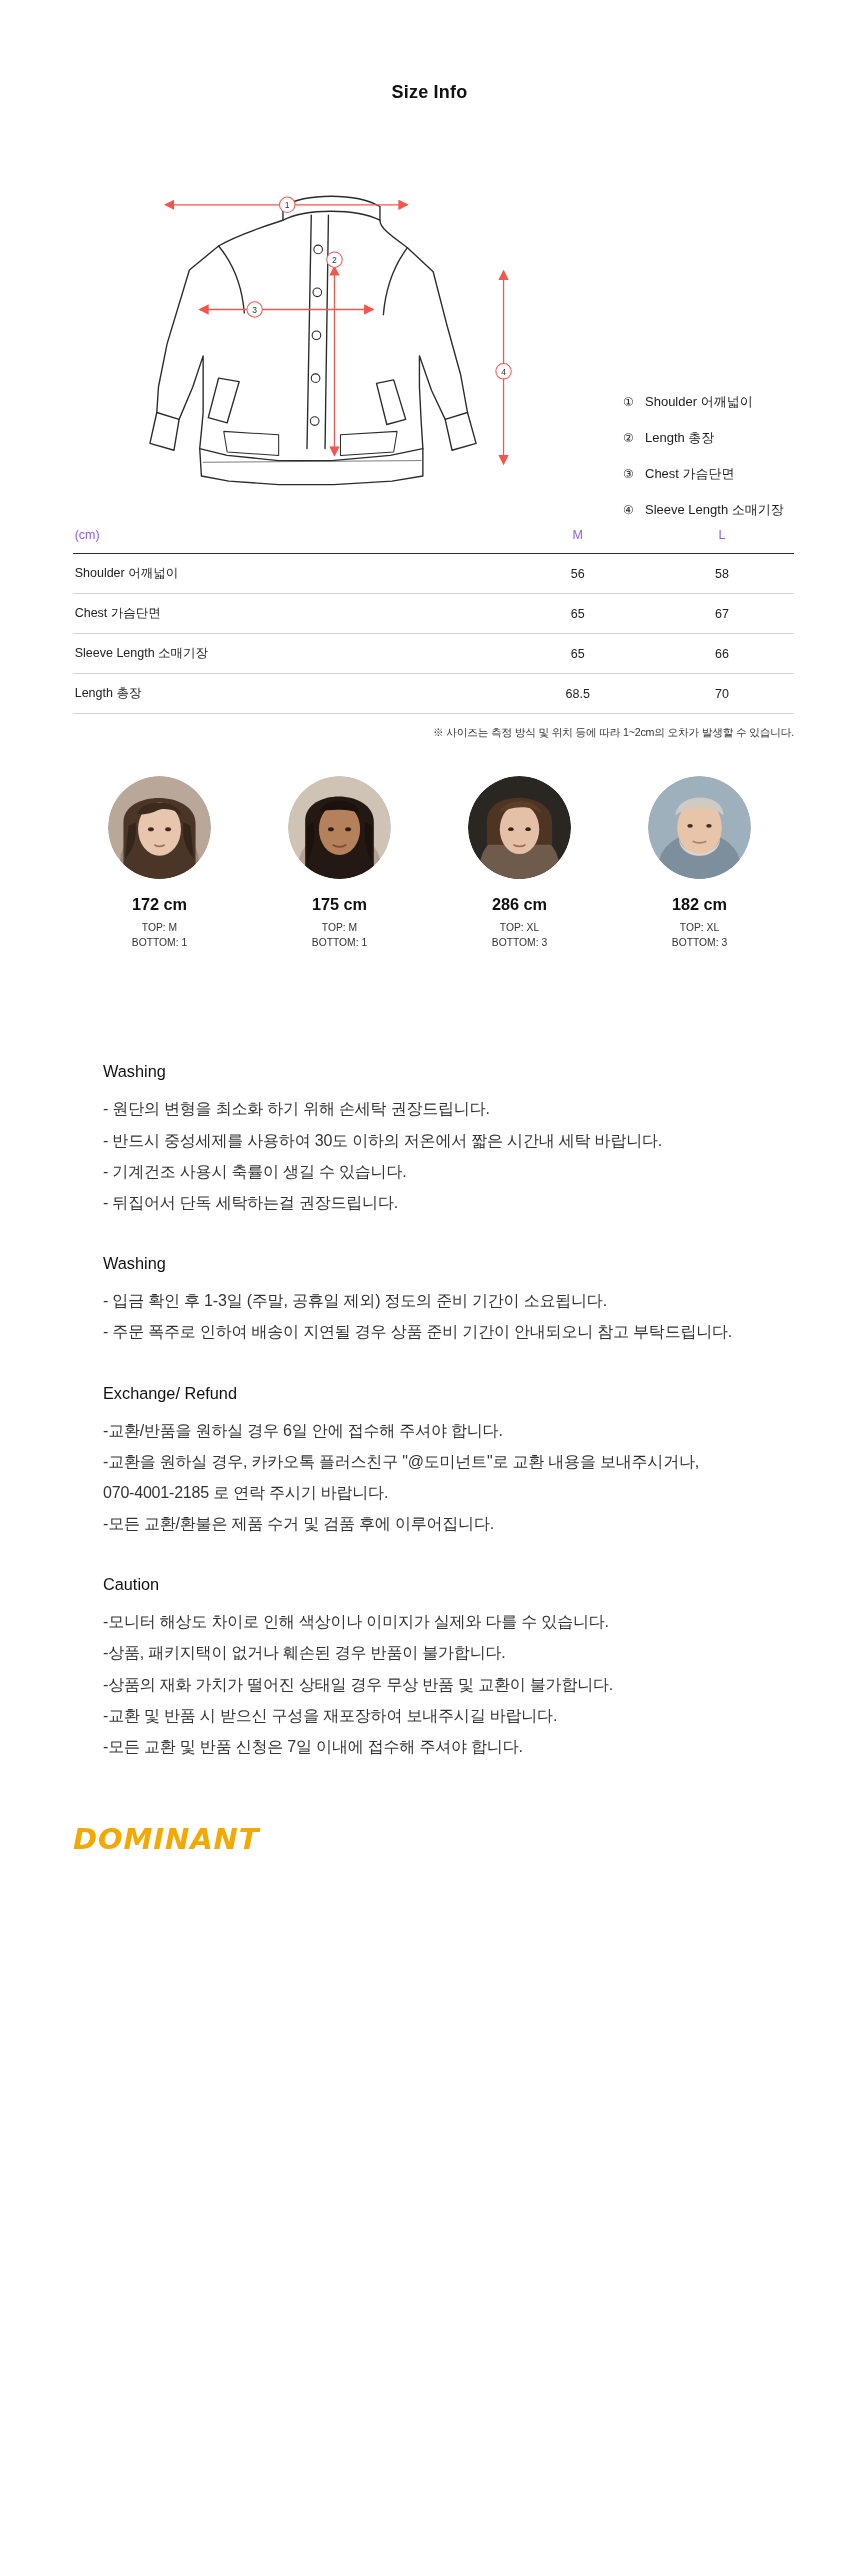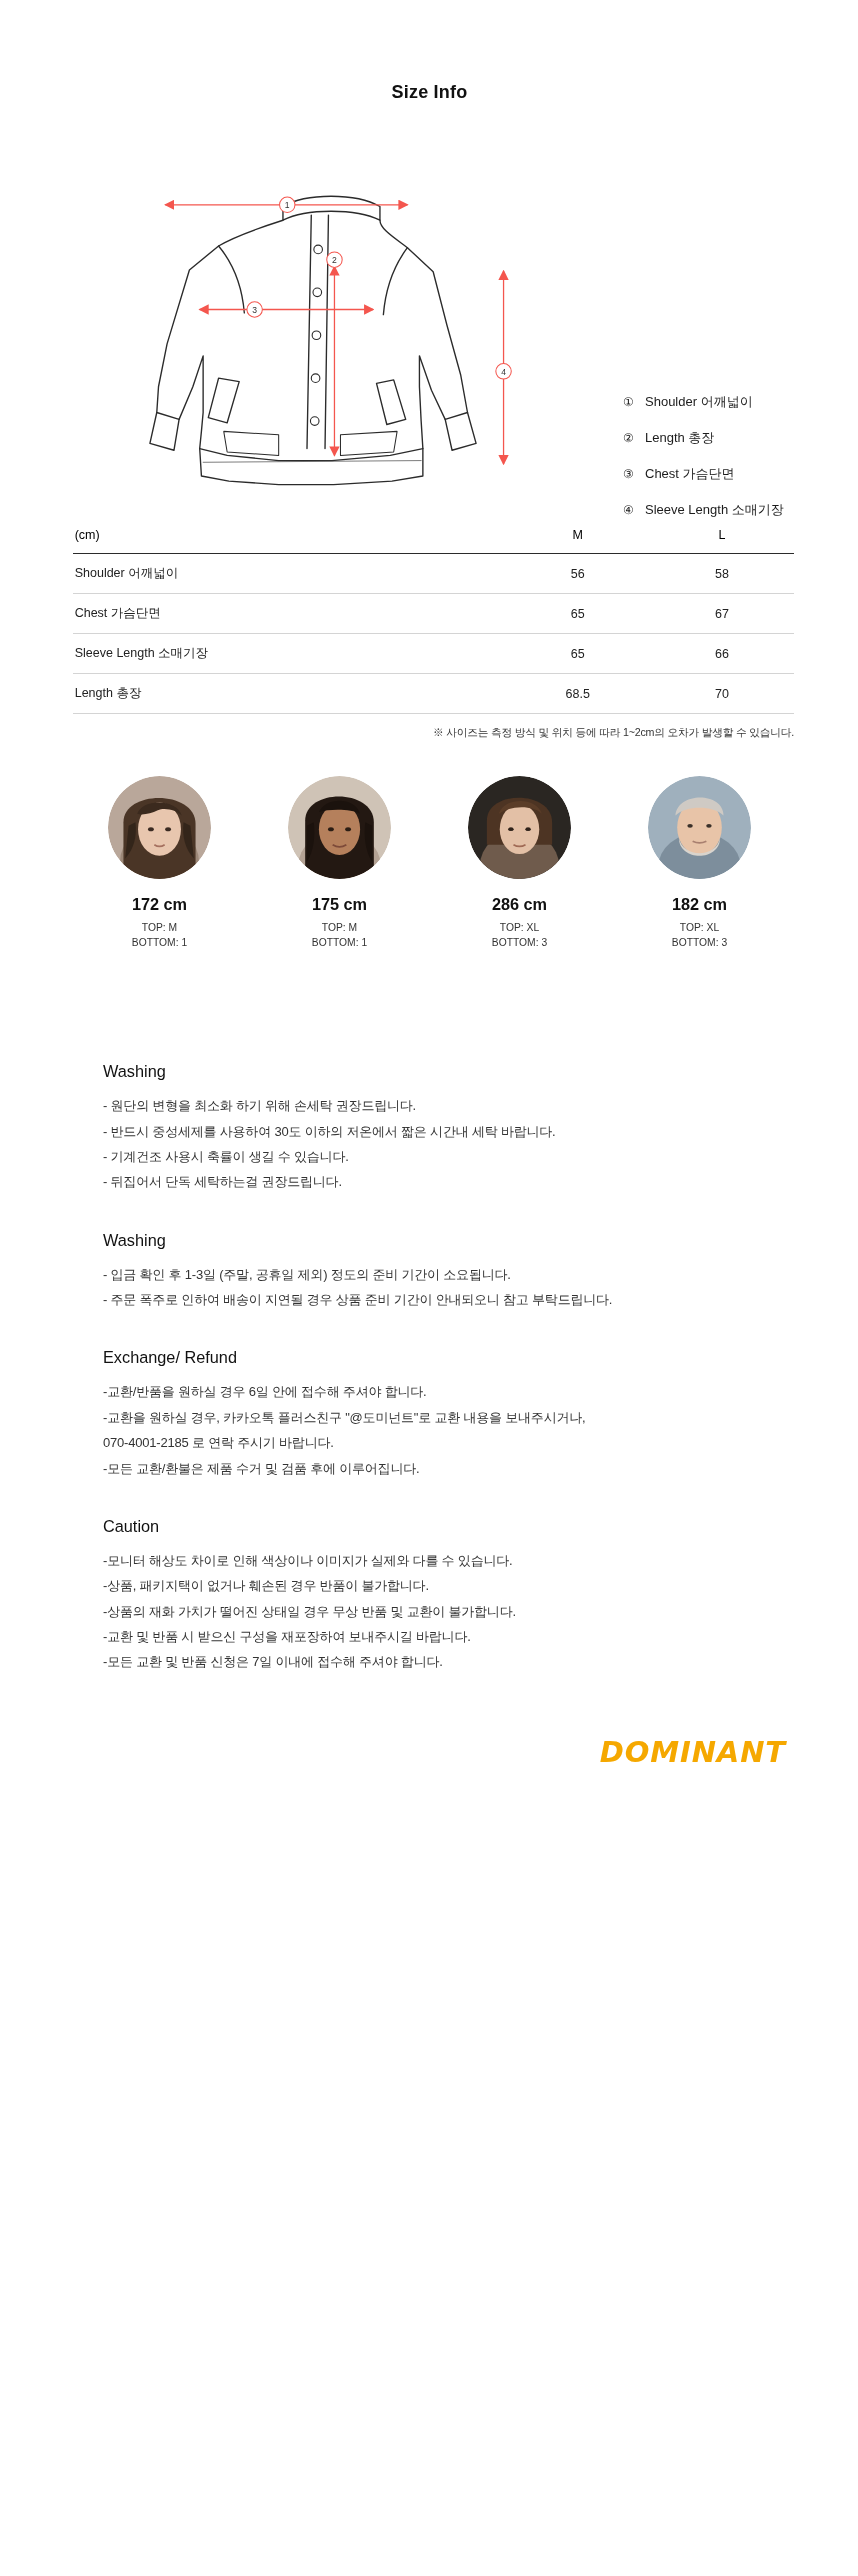--- a/index.html
+++ b/index.html
@@ -76,21 +76,21 @@
     font-size: 12.5px;
   }
   table.size-table th,
   table.size-table td {
     padding: 11px 3.4px;
     font-weight: normal;
   }
   table.size-table thead th {
     border-bottom: 0.9px solid #2b2b2b;
     font-size: 12.5px;
-    color: #000000;
+    color: #8b5cf6;
   }
   table.size-table tbody td {
     border-bottom: 0.9px solid #d4d4d4;
     color: #222;
   }
   .col-label { text-align: left; width: 60%; padding-left: 1.7px !important; }
   .col-val { text-align: center; width: 20%; }
   .table-note {
     text-align: right;
     font-size: 10.7px;
@@ -140,30 +140,30 @@
     padding-top: 86px;
   }
   .info-block { margin-bottom: 36px; margin-top: 25px; }
   .info-head {
     font-size: 16.3px;
     color: #111;
     margin-bottom: 12px;
     font-weight: normal;
   }
   .info-line {
-    font-size: 13px;
+    font-size: 16px;
     color: #333;
     line-height: 1.95;
     letter-spacing: -0.2px;
   }
 
   
   .footer {
     margin-top: 60px;
-    text-align: right;
+    text-align: left;
     padding-bottom: 34px;
   }
   .logo {
     font-size: 29px;
     font-weight: bold;
     font-style: italic;
     color: #F5A800;
     letter-spacing: 0.9px;
     font-family: "DejaVu Sans", sans-serif;
   }

